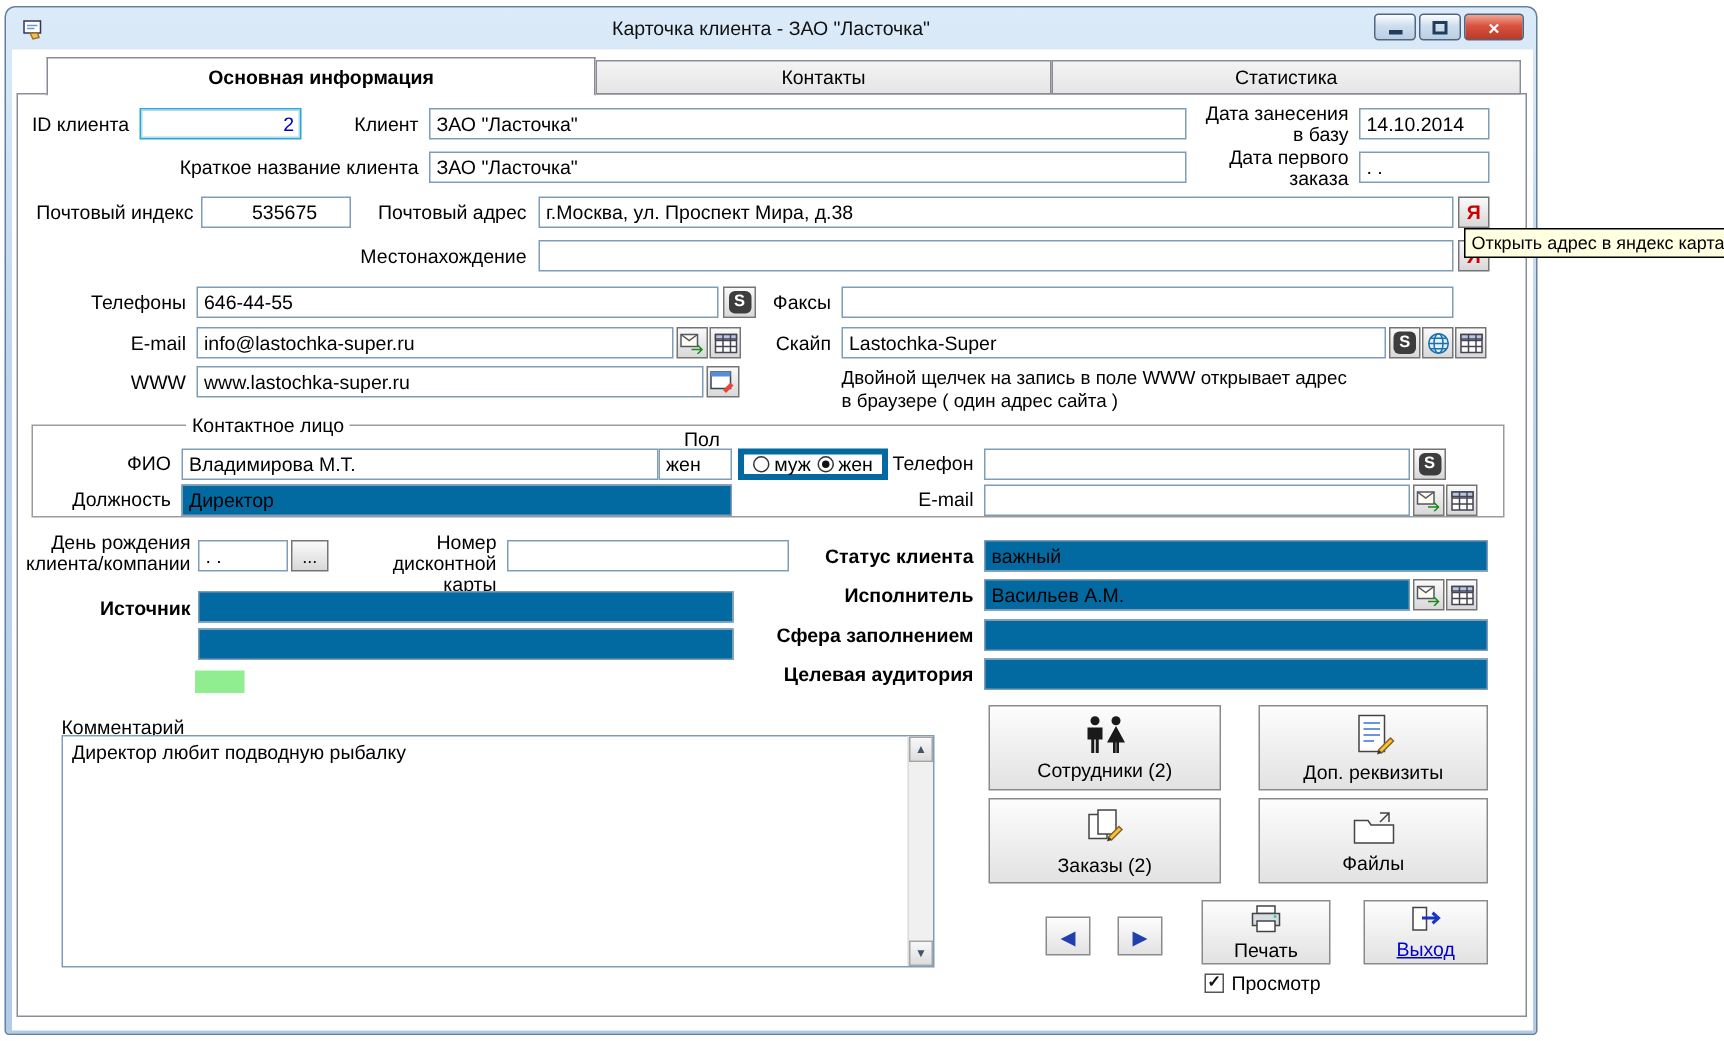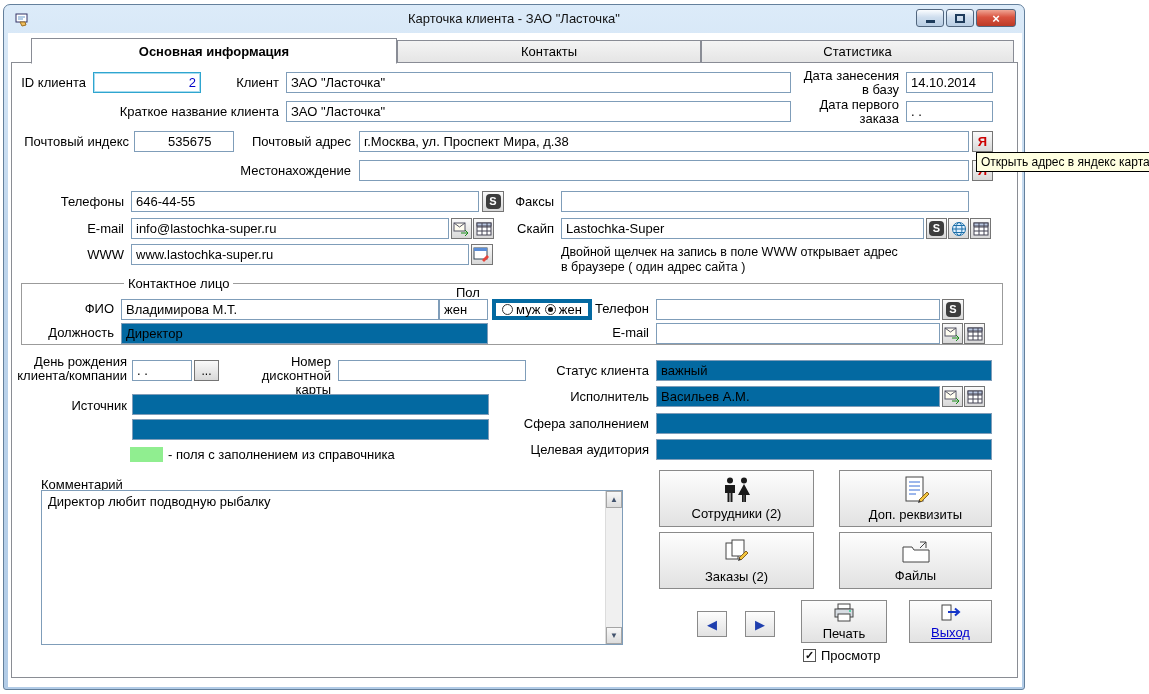--- a/index.html
+++ b/index.html
@@ -17,21 +17,21 @@
   .wbtn.close { width:40px; background:linear-gradient(#f0a594,#d9533f 45%,#bc3a26); color:#fff; font-weight:bold; font-size:13px; line-height:1; }
   .g-min { width:9px; height:3px; background:#1e3c5c; margin-top:7px; }
   .g-max { width:10px; height:9px; border:2px solid #1e3c5c; }
   .client { position:absolute; left:4px; top:28px; width:1014px; height:654px; background:#fff; }
   .panel { position:absolute; left:3px; top:29px; width:1007px; height:616px; border:1px solid #8a8d94; background:#fff; }
   .tab { position:absolute; top:7px; height:23px; display:flex; align-items:center; justify-content:center;
     border:1px solid #898c95; background:linear-gradient(#f4f4f4,#e5e5e5); font-size:13px; cursor:pointer; z-index:2; }
   .tab.active { top:5px; height:26px; background:#fff; font-weight:bold; border-bottom:1px solid #fff; z-index:3; }
   .lbl { position:absolute; font-size:13px; text-align:right; white-space:pre-line; line-height:14px; z-index:4; }
   .lbl.left { text-align:left; }
-  .lbl.b { font-weight:normal; }
+  .lbl.b { font-weight:bold; }
   .inp { position:absolute; height:21px; border:1px solid #7f9db9; background:#fff;
     font:13px "Liberation Sans", sans-serif; padding:1px 4px; color:#000; z-index:4; }
   .inp.green { background:#0369a1; }
   .inp.idfield { border:1px solid #2fa5cf; box-shadow:inset 0 0 0 1px #a8dcef; color:#0000c8; text-align:right; }
   .sbtn { position:absolute; display:flex; align-items:center; justify-content:center;
     border:1px solid #757575; background:linear-gradient(#fafafa,#d8d8d8); font-size:12px; cursor:pointer; z-index:4; }
   .yab { color:#cc0000; font-weight:bold; font-size:13px; }
   .skyico { display:inline-block; width:15px; height:15px; background:#3d3d3d; color:#fff; border-radius:4px;
     font-weight:bold; font-size:11px; line-height:15px; text-align:center; }
   .tooltip { position:absolute; background:#FFFFE1; border:1px solid #000; font-size:12px;
@@ -240,21 +240,20 @@
 
     <div class="lbl b" style="left:30px;top:366px;width:89px">Источник</div>
     <input class="inp green" style="left: 124px; top: 361px; width: 357px;" value="">
     <input class="inp green" style="left: 124px; top: 386px; width: 357px;" value="">
     <div class="lbl b" style="left:470px;top:384px;width:171px">Сфера заполнением</div>
     <input class="inp green" style="left: 648px; top: 380px; width: 336px;" value="">
     <div class="lbl b" style="left:470px;top:410px;width:171px">Целевая аудитория</div>
     <input class="inp green" style="left: 648px; top: 406px; width: 336px;" value="">
 
     <div class="swatch" style="left:122px;top:414px;width:33px;height:15px"></div>
-    <div class="lbl left b" style="left:160px;top:415px;width:300px">- поля с заполнением из справочника</div>
 
     <div class="lbl left" style="left:33px;top:445px;width:120px">Комментарий</div>
     <div class="commentbox" style="left:33px;top:457px;width:582px;height:155px">
       <div class="commenttext">Директор любит подводную рыбалку</div>
       <div class="vscroll">
         <div class="sb up">
             <span>▲</span>
           </div>
         <div class="sb down">
             <span>▼</span>

